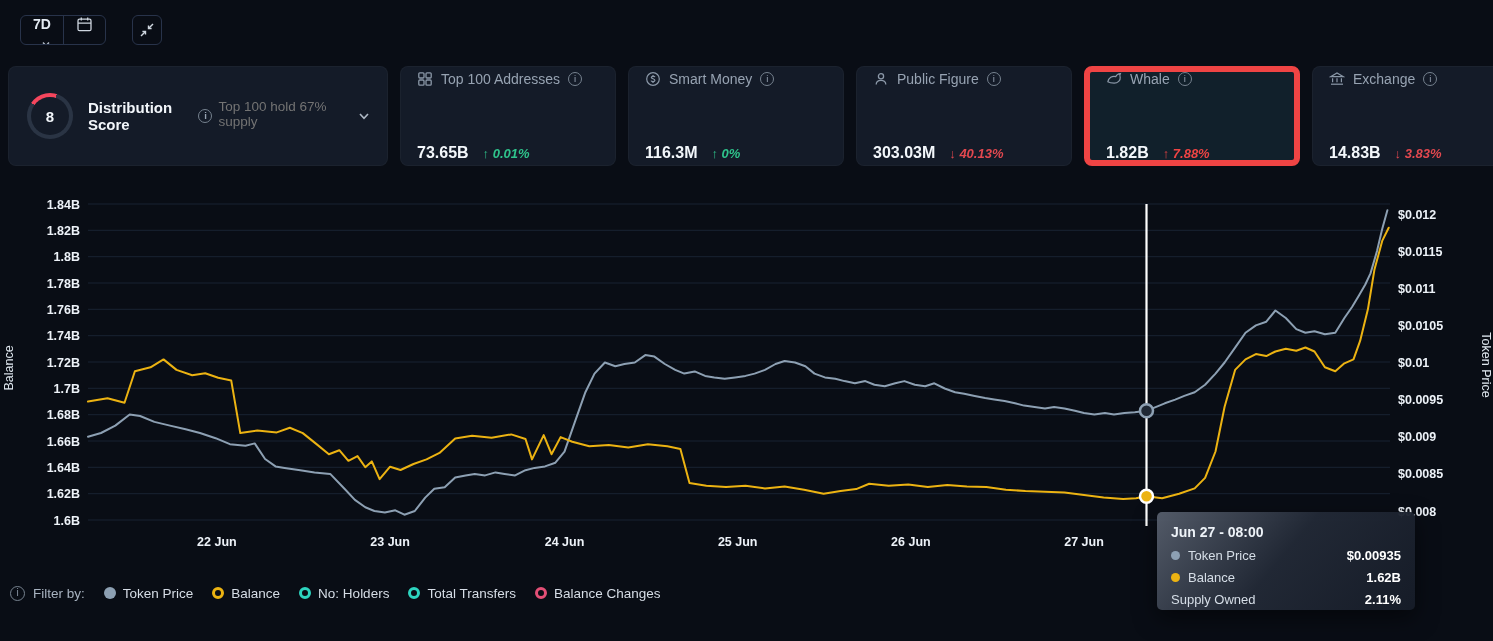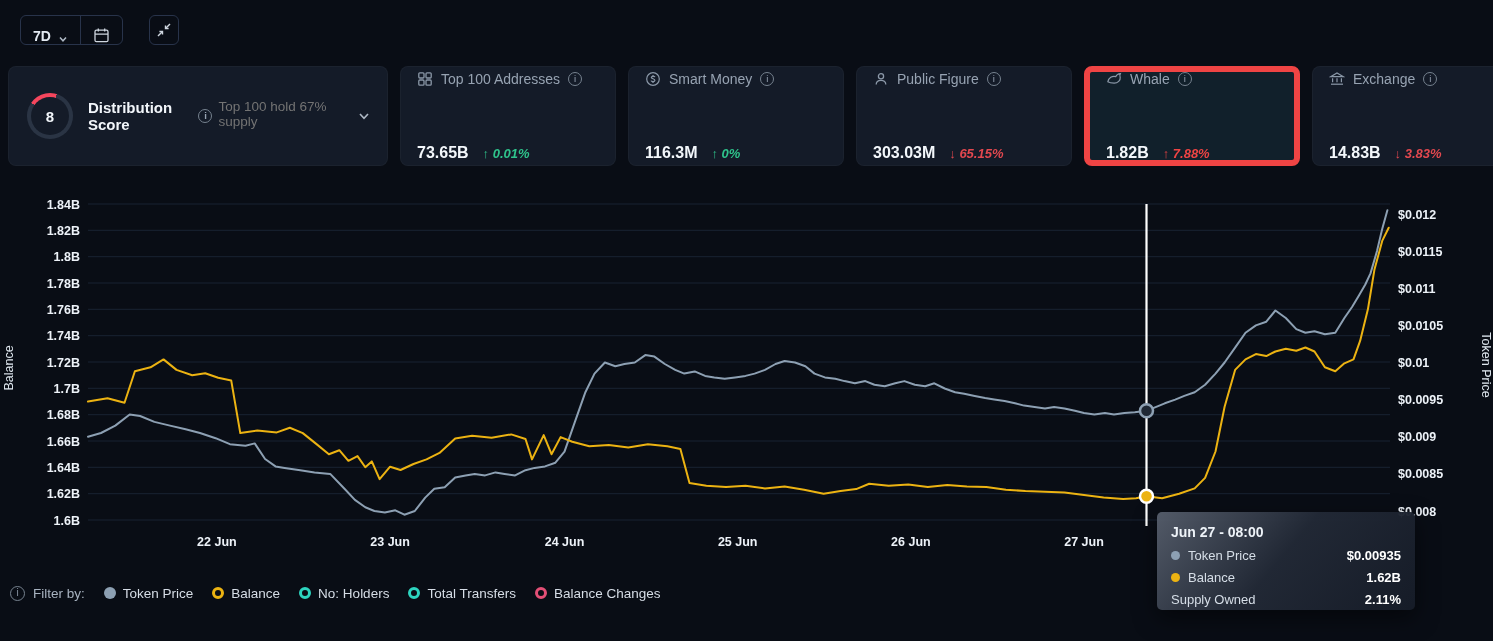--- a/index.html
+++ b/index.html
@@ -11,21 +11,21 @@
   }
   
   .hdr { position:absolute; top:0; left:0; width:100%; height:60px;
          display:flex; align-items:center; justify-content:space-between;
          padding:0 15px 0 20px; }
   .hdr h1 { margin:0; font-size:19px; font-weight:700; color:#f5f8fa; letter-spacing:.2px; }
   .hdr-controls { display:flex; align-items:center; gap:26px; }
   .seg { display:flex; align-items:stretch; border:1px solid #28334a; border-radius:6px; height:30px; overflow:hidden; }
   .seg-btn { display:flex; align-items:flex-end; gap:7px; padding:0 12px; background:transparent;
              border:none; color:#e3eaf2; font-size:14px; font-weight:600; cursor:pointer;
-             font-family:"Liberation Sans",sans-serif; }
+             font-family:"Liberation Sans",sans-serif;flex-direction:column; }
   .seg-btn + .seg-btn { border-left:1px solid #28334a; }
   .icon-btn { width:30px; height:30px; border:1px solid #28334a; border-radius:6px;
               background:transparent; display:flex; align-items:center; justify-content:center; cursor:pointer; padding:0; }
   
   .cards { position:absolute; top:66px; left:8px; width:1485px; height:100px;
            display:flex; gap:12px; overflow:hidden; }
   .card { background:#141b28; border:1px solid rgba(255,255,255,.03); border-radius:8px; }
   .dist-card { flex:0 0 380px; display:flex; align-items:center; gap:15px; padding:0 16px 0 18px; }
   .gauge { position:relative; flex:0 0 46px; width:46px; height:46px; border-radius:50%;
            background:conic-gradient(from -55deg, #f5465d 0deg 72deg, #2a3444 72deg 360deg); }
@@ -170,21 +170,21 @@
               <svg width="16" height="16" viewBox="0 0 16 16" fill="none" stroke="currentColor" stroke-width="1.3">
                 <circle cx="8" cy="5.2" r="2.6"></circle>
                 <path d="M3.2 13.5 C3.2 10.6 5.6 9.3 8 9.3 C10.4 9.3 12.8 10.6 12.8 13.5"></path>
               </svg>
             </span>
             <span>Public Figure</span>
             <span class="info">i</span>
           </div>
           <div class="stat-value-row">
             <span class="stat-value">303.03M</span>
-            <span class="stat-change" style="color:#e2484f">↓ 65.15%</span>
+            <span class="stat-change" style="color:#e2484f">↓ 40.13%</span>
           </div>
         </div>
         <div class="card stat-card selected">
           <div class="stat-top">
             <span class="stat-icon">
               <svg width="16" height="16" viewBox="0 0 16 16" fill="none" stroke="currentColor" stroke-width="1.2">
                 <path d="M1.8 10.8 C2.6 6.8 6.2 4.6 9.8 5.6 C10.6 3.8 12.3 2.6 14.4 2.5 C13.7 3.7 13.6 5 14.2 6.4 C14.6 9.3 11.8 12.1 8.2 12.1 C5.8 12.1 3.4 11.8 1.8 10.8 Z"></path>
               </svg>
             </span>
             <span>Whale</span>

